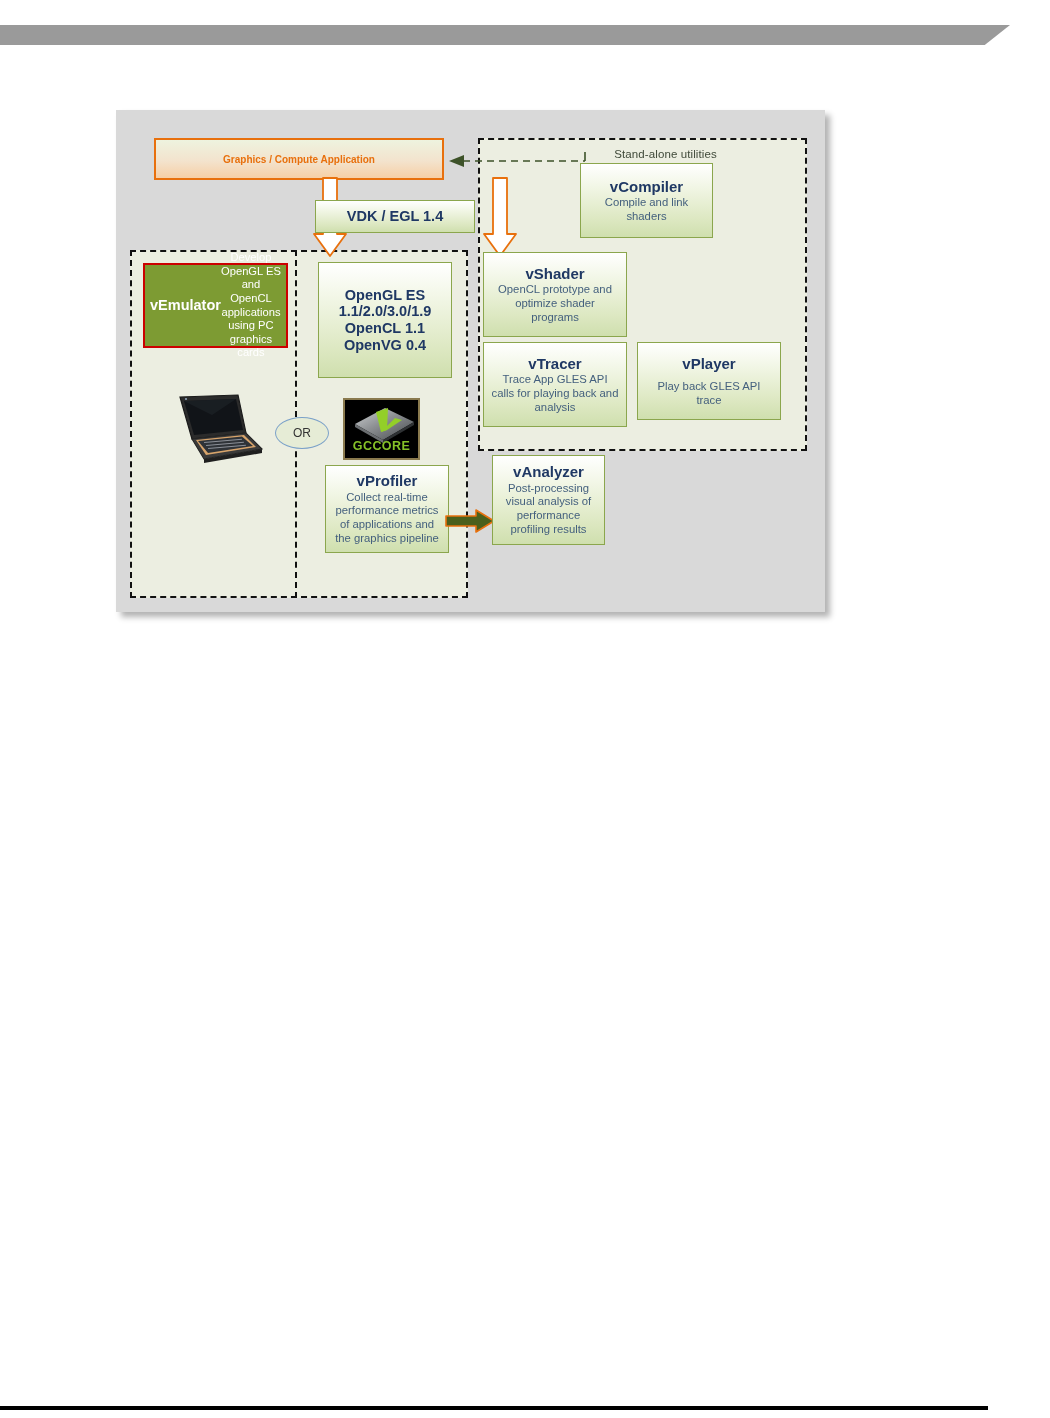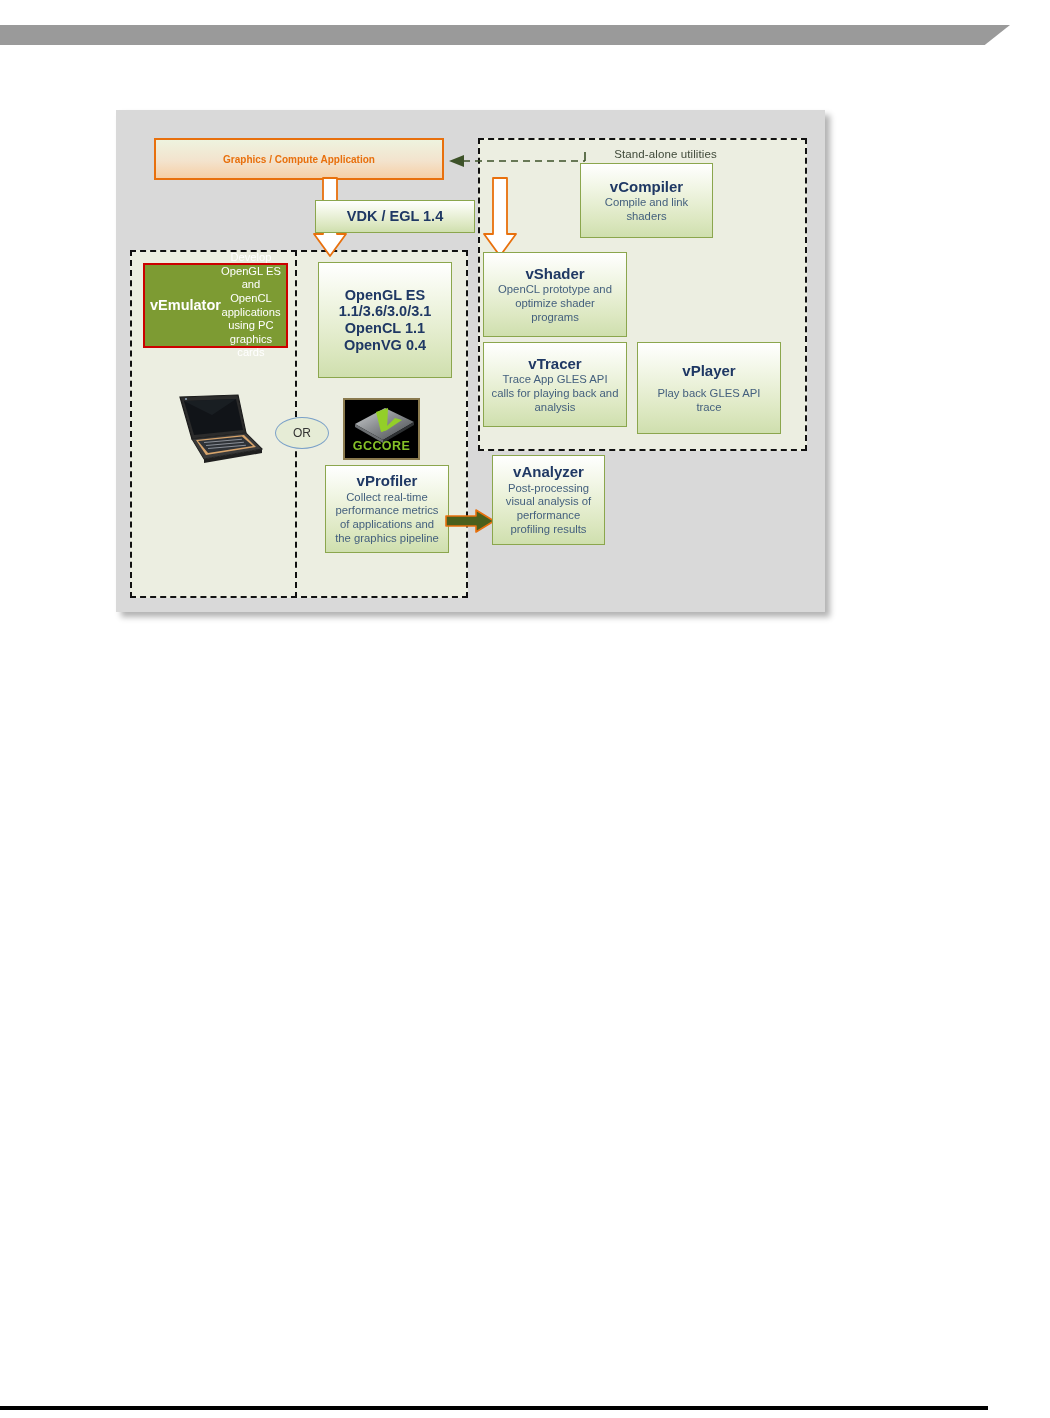--- a/index.html
+++ b/index.html
@@ -138,21 +138,21 @@
   #node-api { left: 202px; top: 152px; width: 134px; height: 116px; }
   #node-api .ttl { font-size: 14.5px; margin: 0; }
 
   #node-vprofiler { left: 209px; top: 355px; width: 124px; height: 88px; }
   #node-vanalyzer { left: 376px; top: 345px; width: 113px; height: 90px; }
 
   #node-vcompiler { left: 464px; top: 53px; width: 133px; height: 75px; }
   #node-vshader   { left: 367px; top: 142px; width: 144px; height: 85px; }
   #node-vtexture  { left: 521px; top: 142px; width: 144px; height: 85px; }
   #node-vtracer   { left: 367px; top: 232px; width: 144px; height: 85px; }
-  #node-vplayer   { left: 521px; top: 232px; width: 144px; height: 92px; gap: 7px; }
+  #node-vplayer   { left: 521px; top: 232px; width: 144px; height: 78px; gap: 7px; }
 
   
   #or-badge {
     position: absolute;
     left: 159px; top: 307px;
     width: 52px; height: 30px;
     border: 1.4px solid #7ba1c9;
     border-radius: 50%;
     background: #e6ecd6;
     display: flex; align-items: center; justify-content: center;
@@ -230,21 +230,21 @@
     <div class="ttl">VDK / EGL 1.4</div>
   </div>
 
   <div id="node-vemulator">
     <div class="ttl">vEmulator</div>
     <div class="dsc">Develop OpenGL ES and OpenCL applications using PC graphics cards</div>
   </div>
 
   <div class="node" id="node-api">
     <div class="ttl">OpenGL ES</div>
-    <div class="ttl">1.1/3.6/3.0/3.1</div>
+    <div class="ttl">1.1/2.0/3.0/1.9</div>
     <div class="ttl">OpenCL 1.1</div>
     <div class="ttl">OpenVG 0.4</div>
   </div>
 
   <svg id="laptop-img" viewBox="0 0 98 72">
 
     <polygon points="12,4 70,2 78,40 24,46" fill="#2b2b2b" stroke="#1a1a1a" stroke-width="1.2"></polygon>
     <polygon points="16,8 68,6 75,37 26,42" fill="#111418"></polygon>
     <polygon points="16,8 68,6 44,22" fill="#1b2026" opacity="0.8"></polygon>
     <circle cx="18" cy="6" r="1.1" fill="#8fa3b8"></circle>

